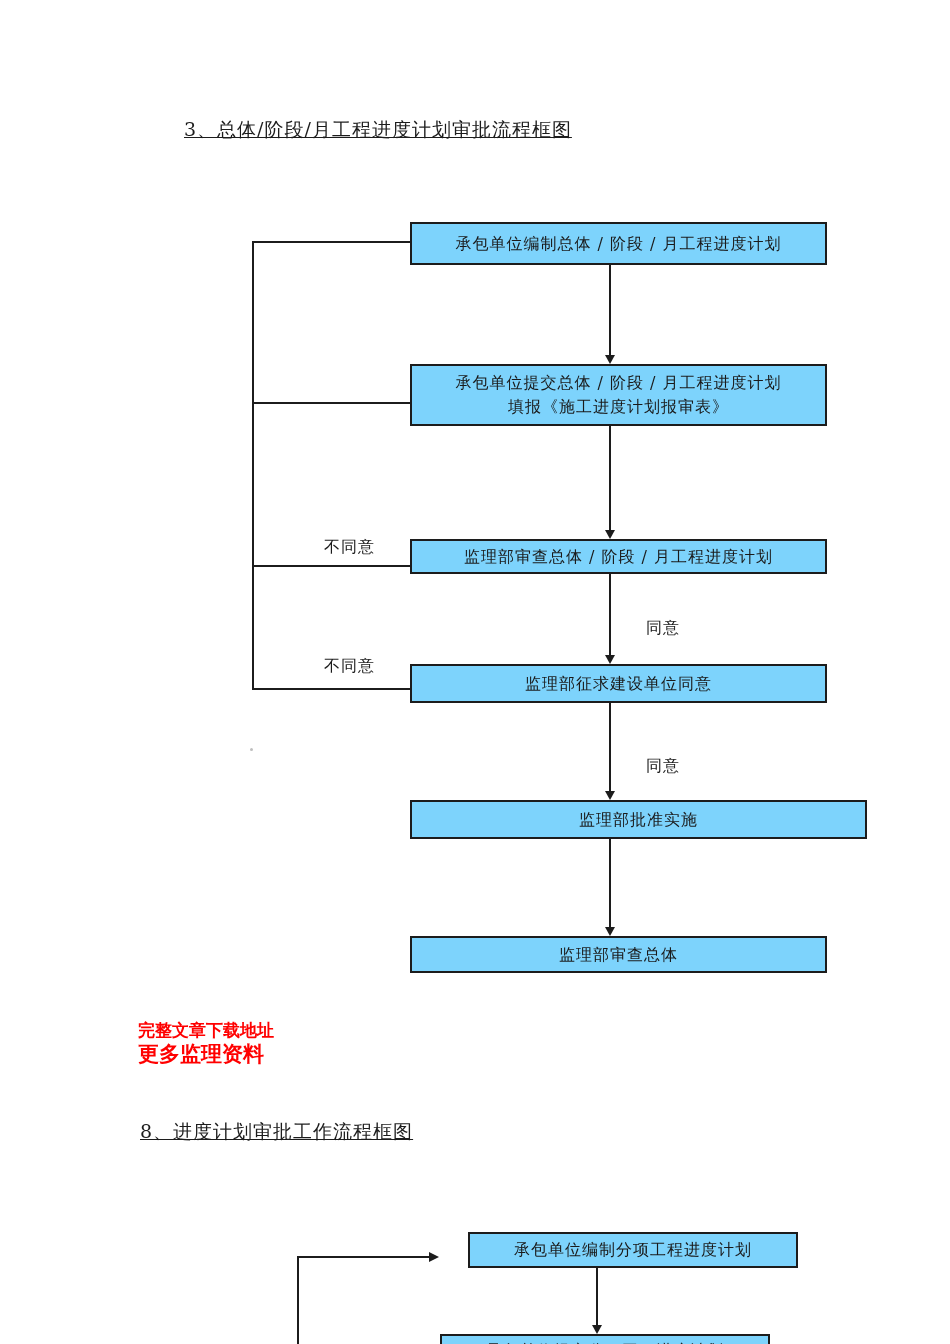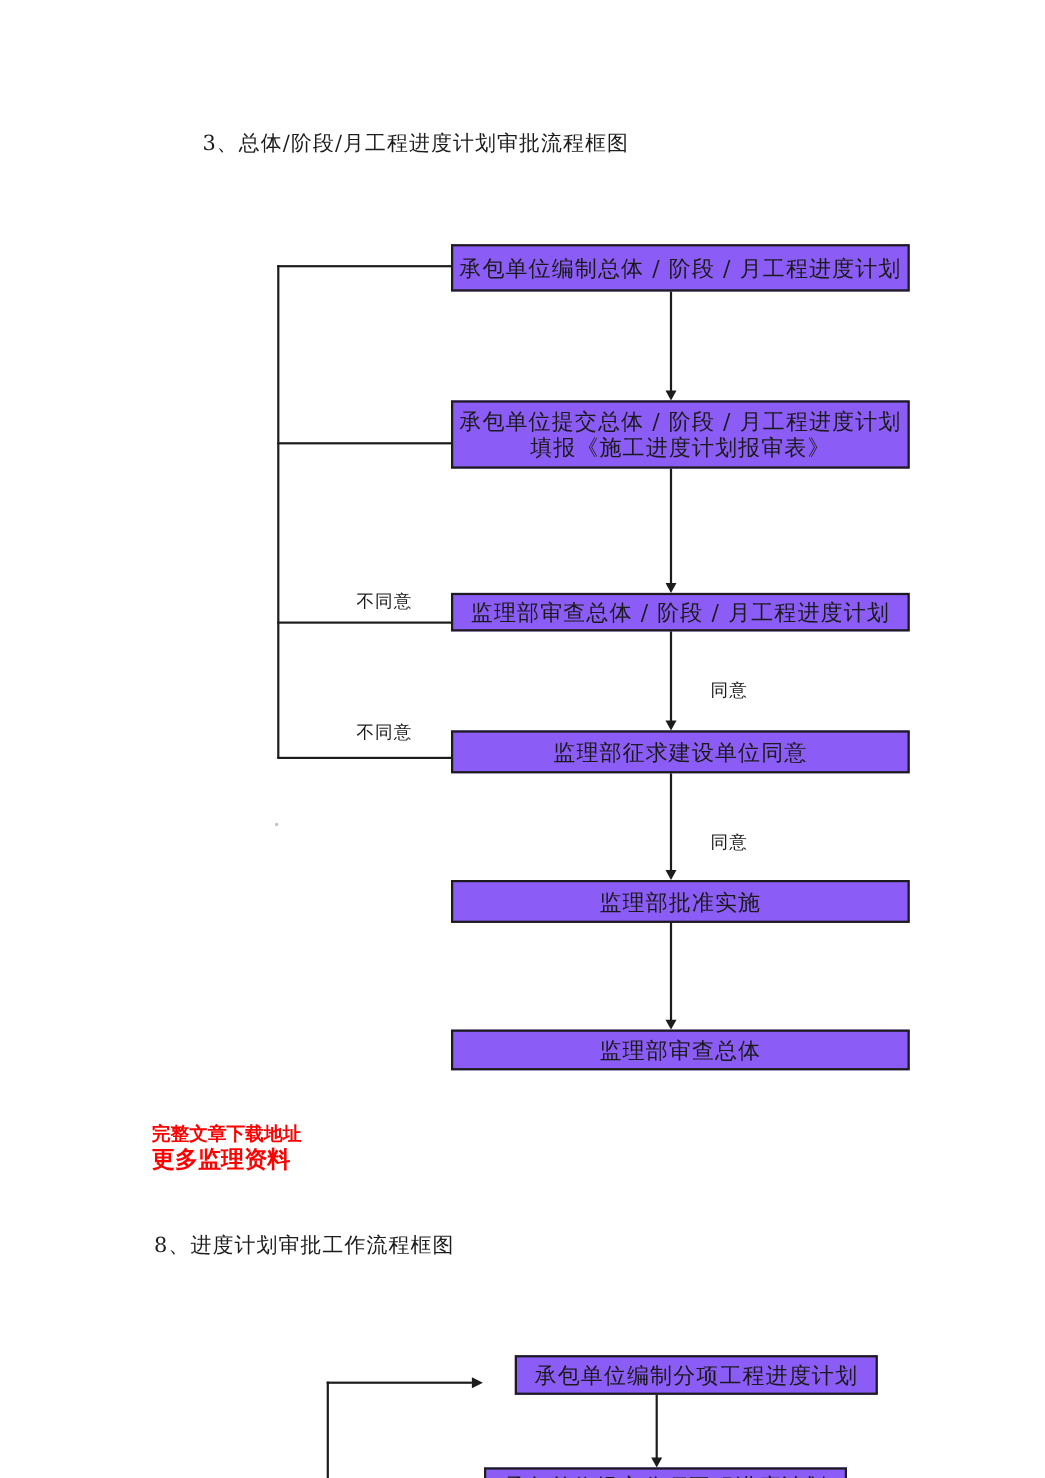--- a/index.html
+++ b/index.html
@@ -4,37 +4,37 @@
 <style>
   html,body{margin:0;padding:0;background:#ffffff;}
   #page{
     position:relative;
     width:950px;height:1344px;
     background:#ffffff;
     overflow:hidden;
     font-family:"DejaVu Serif","Liberation Serif",serif;
     color:#1a1a1a;
   }
-  .abs{position:absolute;}
+  .abs{position:absolute;text-decoration:underline;}
   .heading{
     font-size:19px;
     letter-spacing:1px;
     white-space:nowrap;
     color:#1c1c1c;
   }
   .fbox{
     position:absolute;
     box-sizing:border-box;
     border:2px solid #1c1c1c;
-    background:#8b5cf6;
+    background:#7dd3fc;
     display:flex;
     flex-direction:column;
     align-items:center;
     justify-content:center;
-    font-size:20px;
+    font-size:16px;
     letter-spacing:1px;
     text-align:center;
     line-height:24px;
     white-space:nowrap;
   }
   .vline{position:absolute;width:1.5px;background:#1c1c1c;}
   .hline{position:absolute;height:1.5px;background:#1c1c1c;}
   .arrow-down{
     position:absolute;width:0;height:0;
     border-left:5px solid transparent;
@@ -89,21 +89,21 @@
   </div>
 
   <div class="fbox" style="left:410px;top:539px;width:417px;height:35px;">
     <span>监理部审查总体 / 阶段 / 月工程进度计划</span>
   </div>
 
   <div class="fbox" style="left:410px;top:664px;width:417px;height:39px;text-align:right;">
     <span>监理部征求建设单位同意</span>
   </div>
 
-  <div class="fbox" style="left:410px;top:800px;width:417px;height:39px;">
+  <div class="fbox" style="left:410px;top:800px;width:457px;height:39px;">
     <span>监理部批准实施</span>
   </div>
 
   <div class="fbox" style="left:410px;top:936px;width:417px;height:37px;">
     <span>监理部审查总体</span>
   </div>
 
   <div class="vline" style="left:609px;top:265px;height:91px;"></div>
   <div class="arrow-down" style="left:605px;top:355px;"></div>
 

